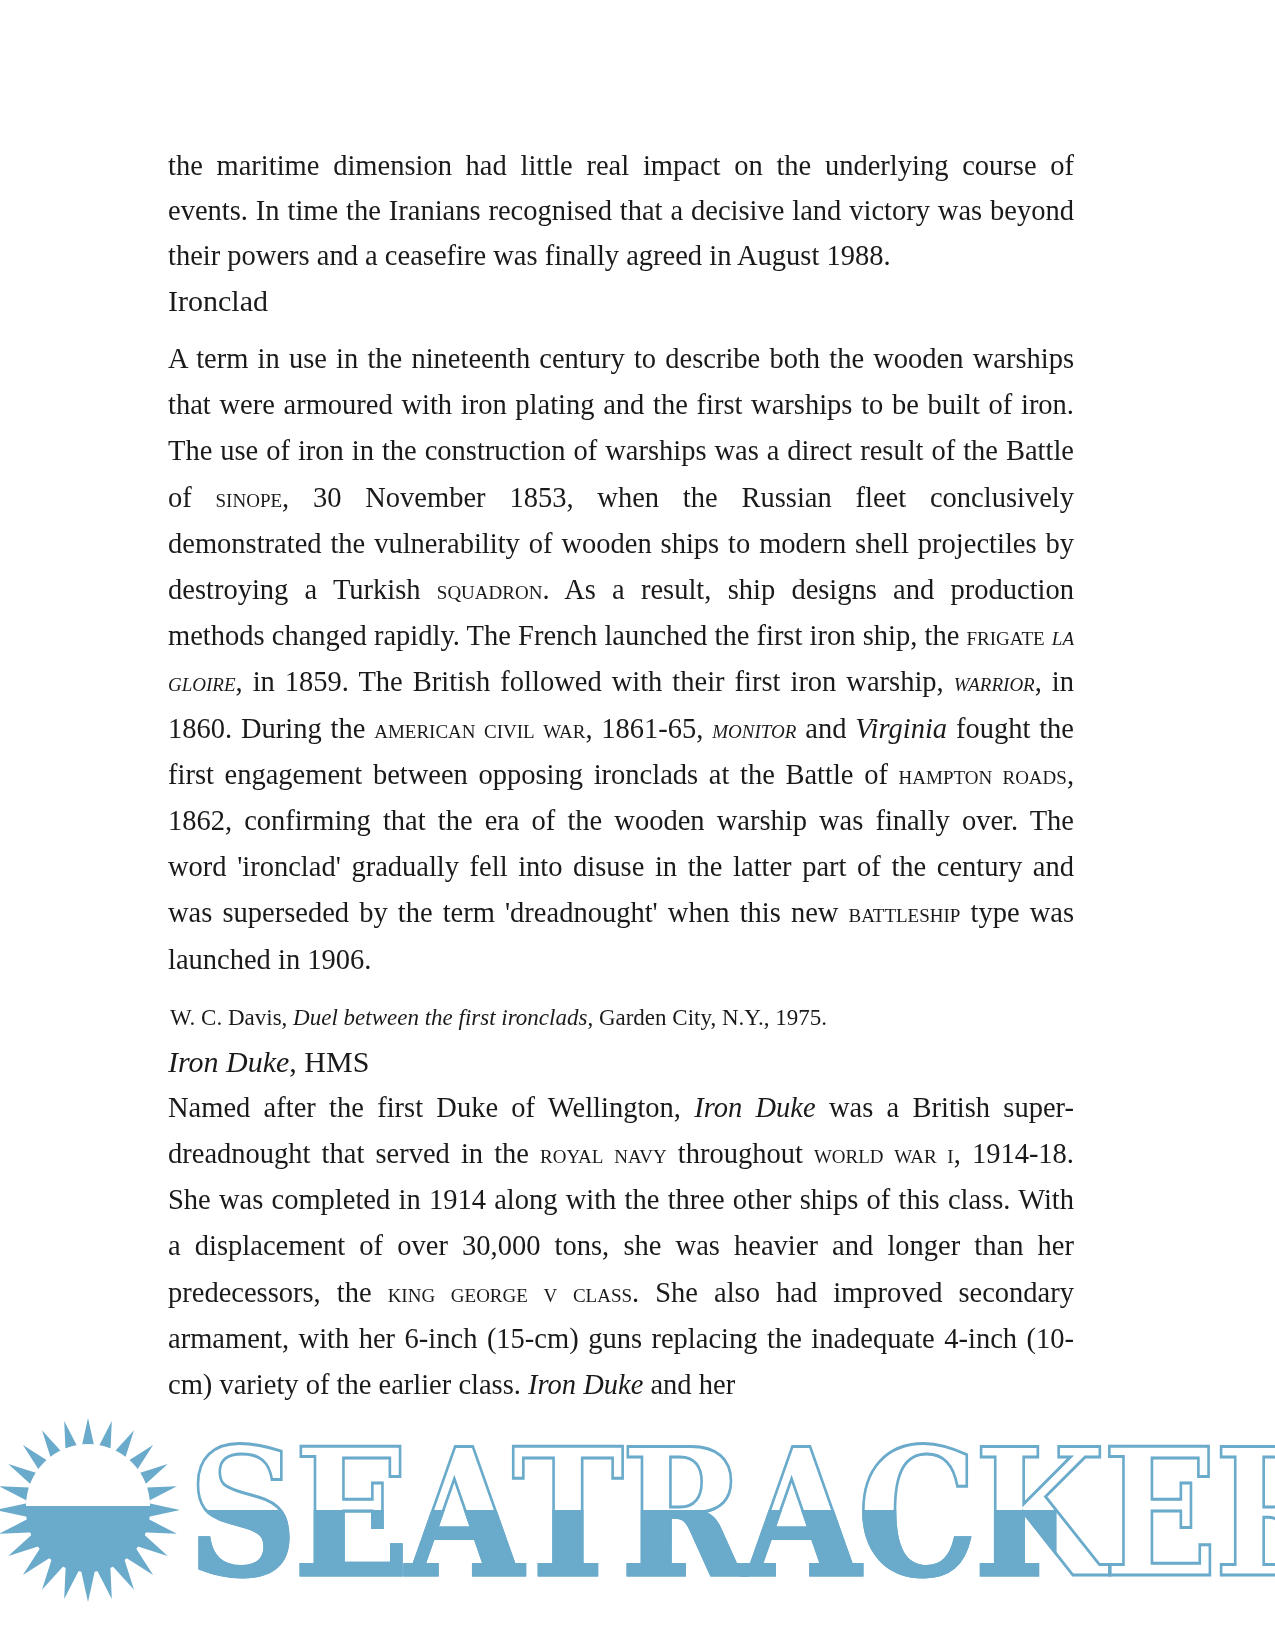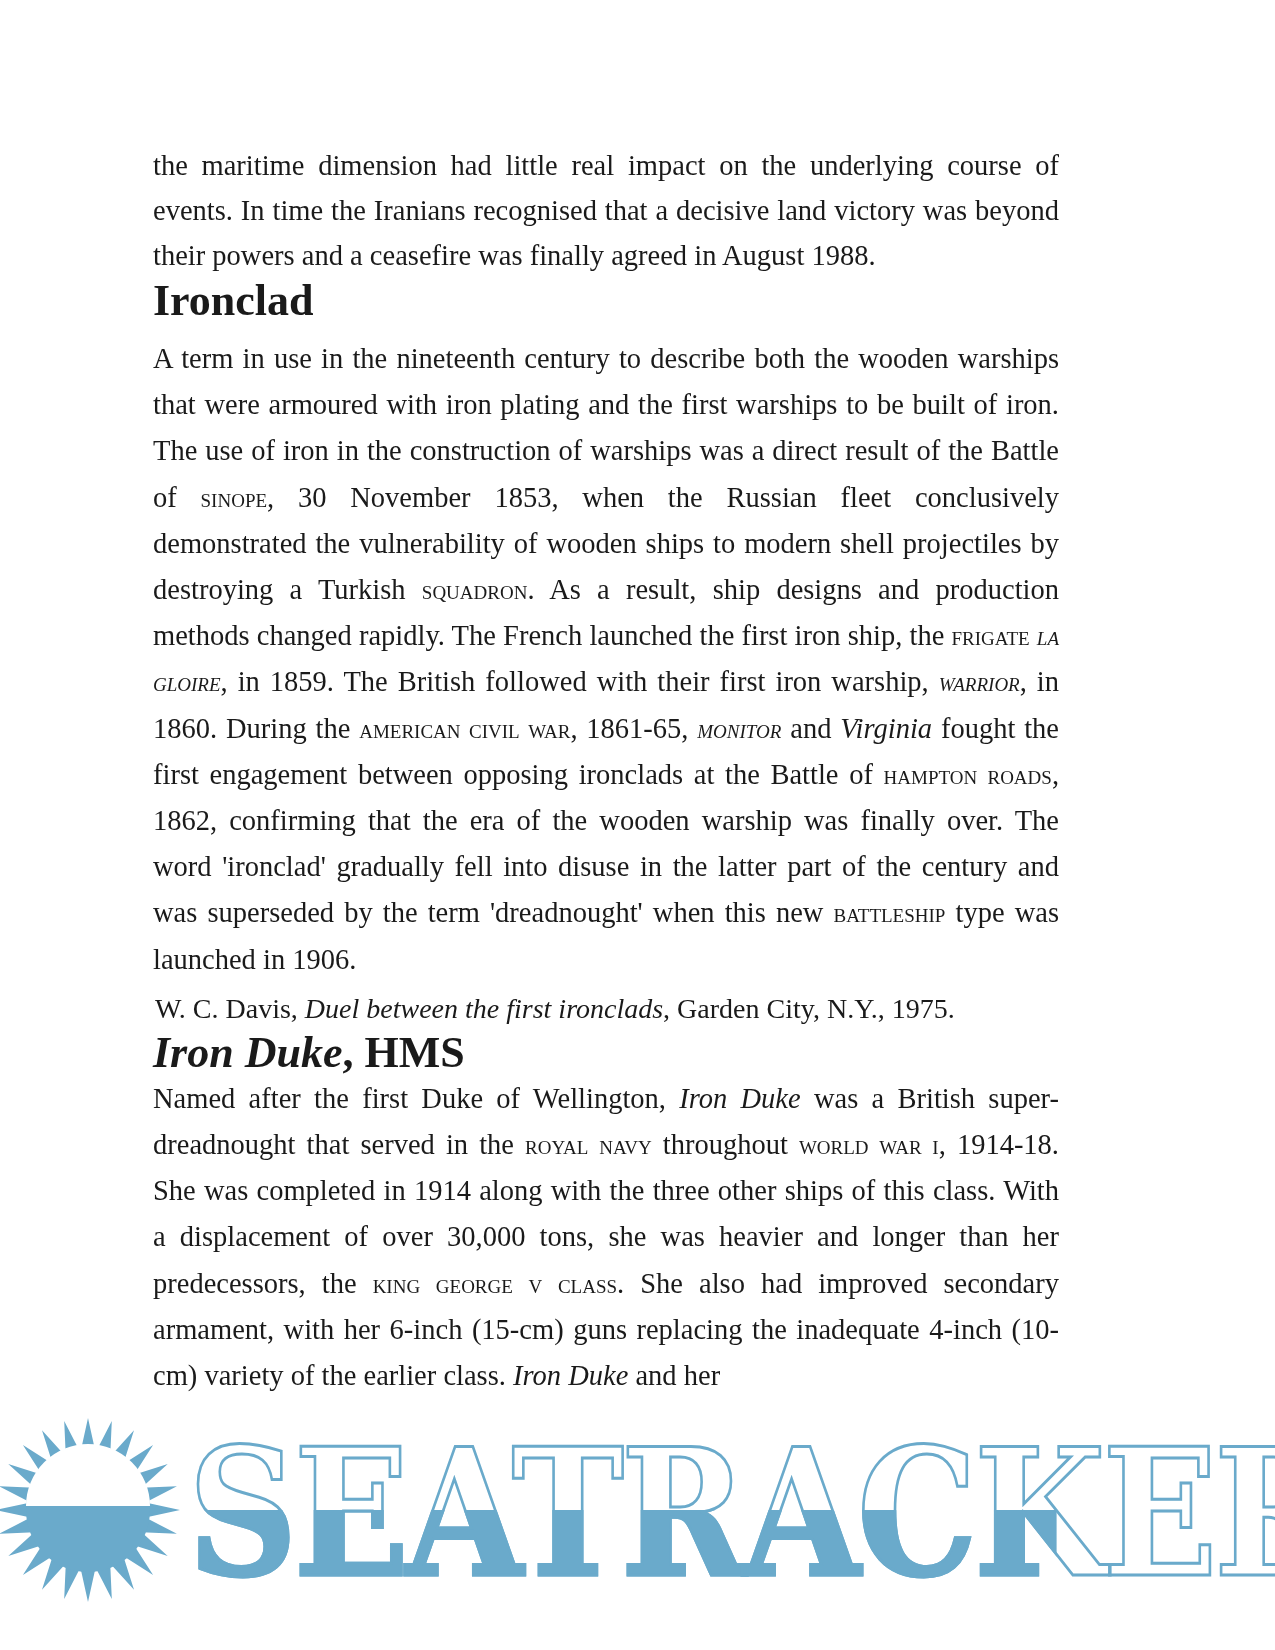--- a/index.html
+++ b/index.html
@@ -1,35 +1,35 @@
 <!DOCTYPE html>
 <html><head>
   <meta charset="utf-8">
   <style>
     html, body { margin: 0; padding: 0; background: #ffffff; }
     body { width: 1275px; height: 1650px; position: relative; overflow: hidden; }
     .page {
-      position: absolute; left: 153px; top: 143px; width: 906px;
+      position: absolute; left: 168px; top: 143px; width: 906px;
       font-family: "Liberation Serif", "DejaVu Serif", serif;
       color: #1a1a1a;
     }
     .para {
       font-size: 28.5px; line-height: 46.2px; text-align: justify;
       margin: 0; hyphens: none;
     }
     .para.first { line-height: 45px; }
     .heading {
-      font-size: 44px; font-weight: bold; margin: 0; line-height: 46px;
+      font-size: 30px; font-weight: normal; margin: 0; line-height: 46px;
       padding-top: 0px;
     }
     .sc { font-variant: small-caps; text-transform: lowercase; font-size: 0.95em; }
     .sc-it { font-variant: small-caps; text-transform: lowercase; font-style: italic; font-size: 0.95em; }
     .it { font-style: italic; }
     .cite {
-      font-size: 28px; line-height: 30px; margin: 11px 0 6px 2px;
+      font-size: 23px; line-height: 30px; margin: 20px 0 6px 2px;
     }
     #ironclad-heading { margin-top: 0; }
     #ironclad-body { margin-top: 12px; }
     #ironduke-heading { margin-top: 0; }
     
     .wm { position: absolute; left: 0; top: 1390px; width: 1275px; height: 260px; pointer-events: none; }
     .wm svg { position: absolute; left: 0; top: 0; }
     .wm-text {
       position: absolute; left: 188px; top: 34px; width: 1010px; height: 180px;
       font-family: "DejaVu Serif", "Liberation Serif", serif; font-weight: bold;

